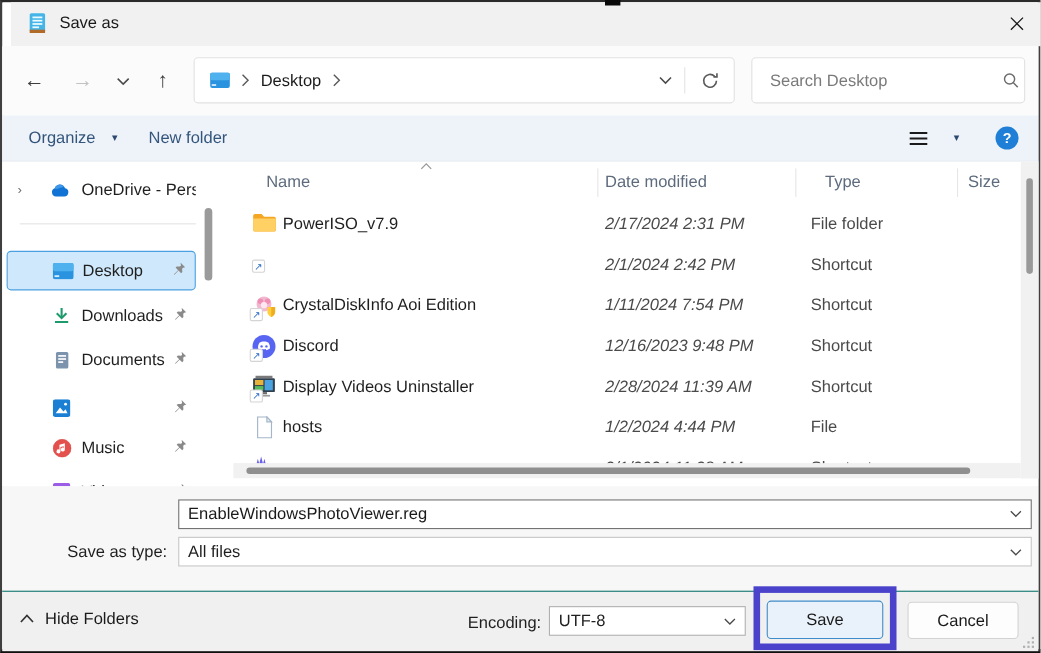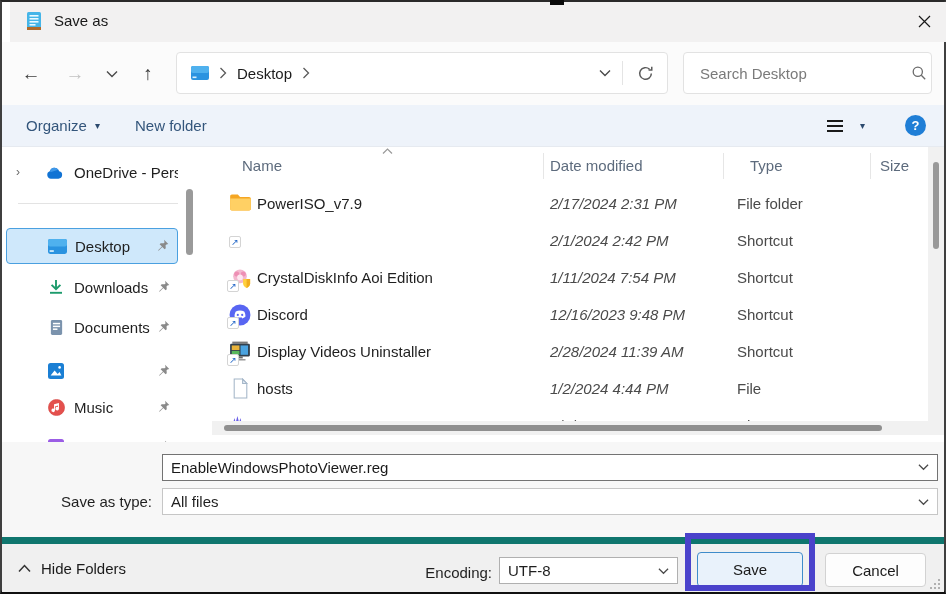--- a/index.html
+++ b/index.html
@@ -21,21 +21,21 @@
   .navbtn.disabled { color:#c2c2c2; }
   .addressbar { position:absolute; left:174px; top:10px; width:492px; height:42px; background:#fff; border:1px solid #e2e2e2; border-radius:4px; display:flex; align-items:center; }
   .addr-sep { width:1px; height:24px; background:#e4e4e4; }
   .crumb { color:#1b1b1b; padding:0 4px; }
   .searchbox { position:absolute; left:681px; top:10px; width:249px; height:42px; background:#fff; border:1px solid #e2e2e2; border-radius:4px; display:flex; align-items:center; }
   .searchbox input { flex:1; border:none; outline:none; background:transparent; font-family:inherit; font-size:15px; color:#1f1f1f; padding:0 8px 0 16px; }
   .searchbox input::placeholder { color:#7a7a7a; }
 
   
   .toolbar { position:absolute; left:0; top:103px; width:942px; height:42px; background:#eef3fa; border-bottom:1px solid #e6eaf0; }
-  .tool-item { position:absolute; top:0; height:41px; display:flex; align-items:center; gap:8px; color:#33557b; cursor:pointer; }
+  .tool-item { position:absolute; top:0; height:41px; display:flex; align-items:center; gap:15px; color:#33557b; cursor:pointer; }
   .caret { font-size:10px; color:#2c4a6e; }
   .help-circle { position:absolute; left:903px; top:10px; width:21px; height:21px; border-radius:50%; background:#1f7ed6; color:#fff; font-size:13px; font-weight:bold; display:flex; align-items:center; justify-content:center; cursor:pointer; }
 
   
   .main { position:absolute; left:0; top:145px; width:942px; height:295px; background:#fff; }
   .sidebar { position:absolute; left:0; top:0; width:205px; height:295px; overflow:hidden; }
   .side-item { position:absolute; left:4px; width:172px; height:36px; display:flex; align-items:center; border-radius:4px; cursor:pointer; }
   .side-item .expander { width:24px; text-align:center; color:#6a6a6a; font-size:12px; }
   .side-item .sicon { width:20px; margin-left:40px; display:flex; justify-content:center; }
   .side-item.has-exp .sicon { margin-left:16px; }
@@ -66,21 +66,21 @@
   .fieldsarea { position:absolute; left:0; top:440px; width:942px; height:95px; background:#f7f7f7; }
   .flabel { position:absolute; width:150px; text-align:right; color:#1f1f1f; }
   .fn-wrap { position:absolute; left:160px; top:12px; width:776px; height:27px; }
   .fn-wrap input { width:100%; height:100%; border:1px solid #737373; background:#fff; font-family:inherit; font-size:15px; color:#1a1a1a; padding:0 30px 0 8px; }
   .combo { position:absolute; background:#fff; display:flex; align-items:center; cursor:pointer; }
   .combo .cval { flex:1; padding-left:8px; white-space:nowrap; overflow:hidden; }
   .combo .cchev, .fn-chev { flex:none; padding-right:8px; display:flex; }
   .fn-chev { position:absolute; right:0; top:9px; }
 
   
-  .footer { position:absolute; left:0; top:535px; width:942px; height:55px; background:#f0f0f0; border-top:7px solid #0f766e; }
+  .footer { position:absolute; left:0; top:535px; width:942px; height:55px; background:#f0f0f0; border-top:1px solid #0f766e; }
   .hidefolders { position:absolute; left:16px; top:16px; display:flex; align-items:center; gap:10px; cursor:pointer; color:#1a1a1a; }
   .enc-label { position:absolute; left:380px; top:20px; width:110px; text-align:right; color:#1f1f1f; }
   .btn { position:absolute; display:flex; align-items:center; justify-content:center; font-size:15px; color:#1a1a1a; cursor:pointer; border-radius:4px; }
   .save-btn { left:695px; top:8px; width:106px; height:35px; background:#e9f2fb; border:1px solid #3f8cca; }
   .cancel-btn { left:823px; top:9px; width:101px; height:34px; background:#fdfdfd; border:1px solid #d2d2d2; }
   .annotation { position:absolute; left:683px; top:531px; width:130px; height:58px; border:6px solid #4a42cb; z-index:9; pointer-events:none; }
   .grip { position:absolute; right:3px; bottom:2px; }
 </style>
 </head>
 <body>

